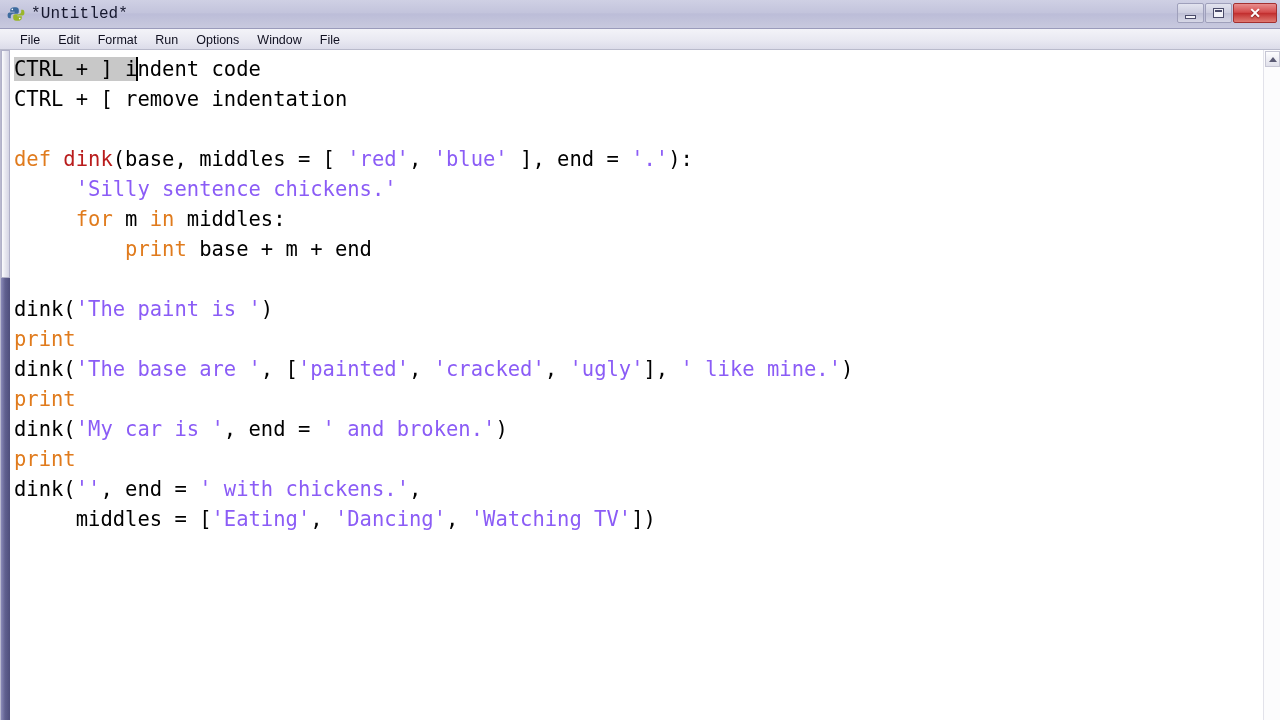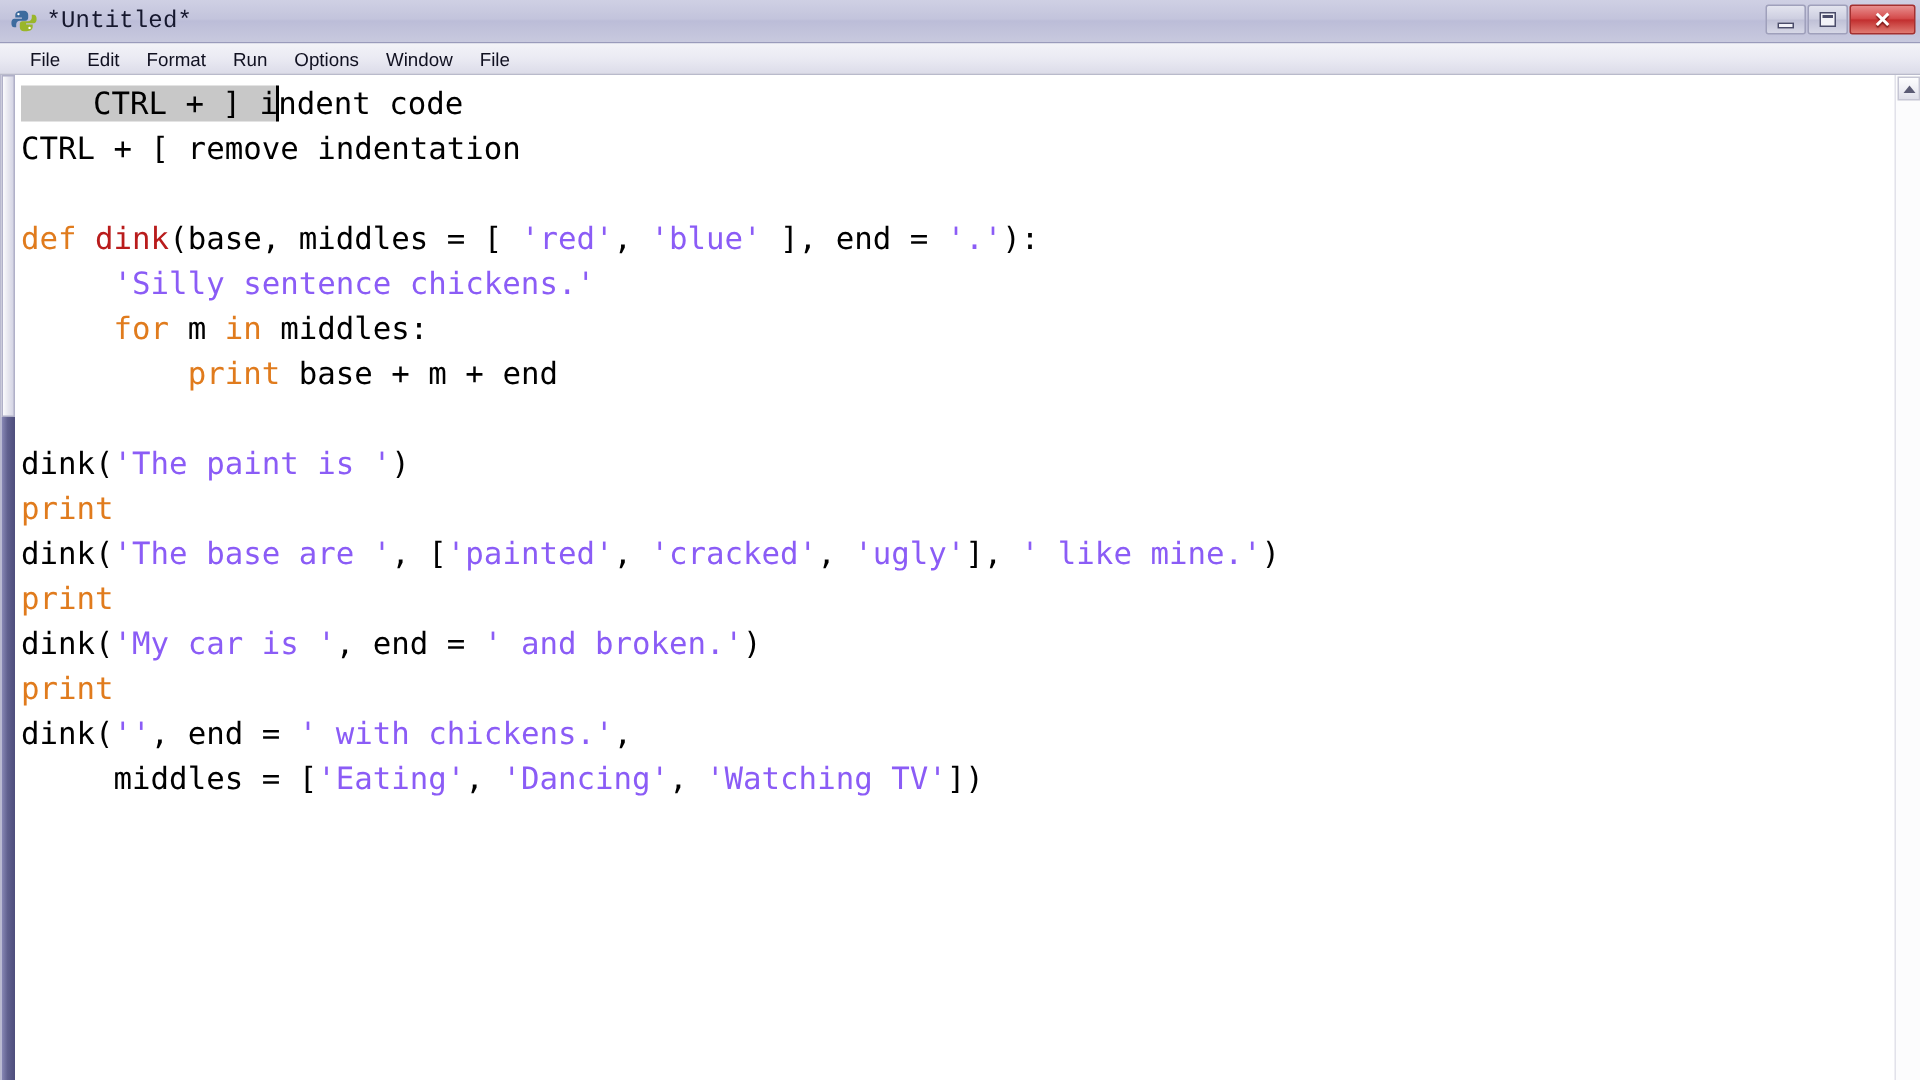--- a/index.html
+++ b/index.html
@@ -227,21 +227,21 @@
     font-size: 20.5px;
     line-height: 30px;
     color: #000000;
     white-space: pre;
     letter-spacing: 0px;
     tab-size: 4;
   }
   .kw  { color: #e07b1d; }       
   .fn  { color: #b91c1c; }       
   .str { color: #8b5cf6; }       
-  .sel { background: #c8c8c8; padding-left: 48px; }  
+  .sel { background: #c8c8c8; }  
   .caret {
     display: inline-block;
     width: 0;
     border-left: 2px solid #000000;
     height: 24px;
     vertical-align: -5px;
     margin-left: -1px;
     margin-right: -1px;
   }
 </style>

